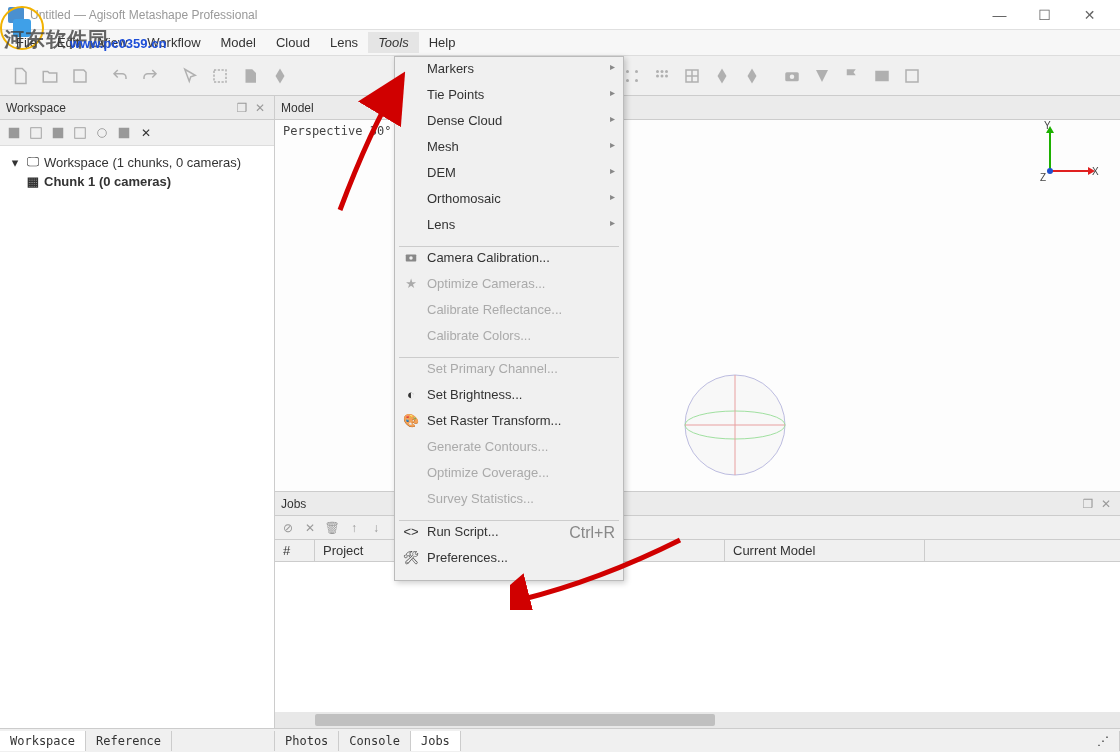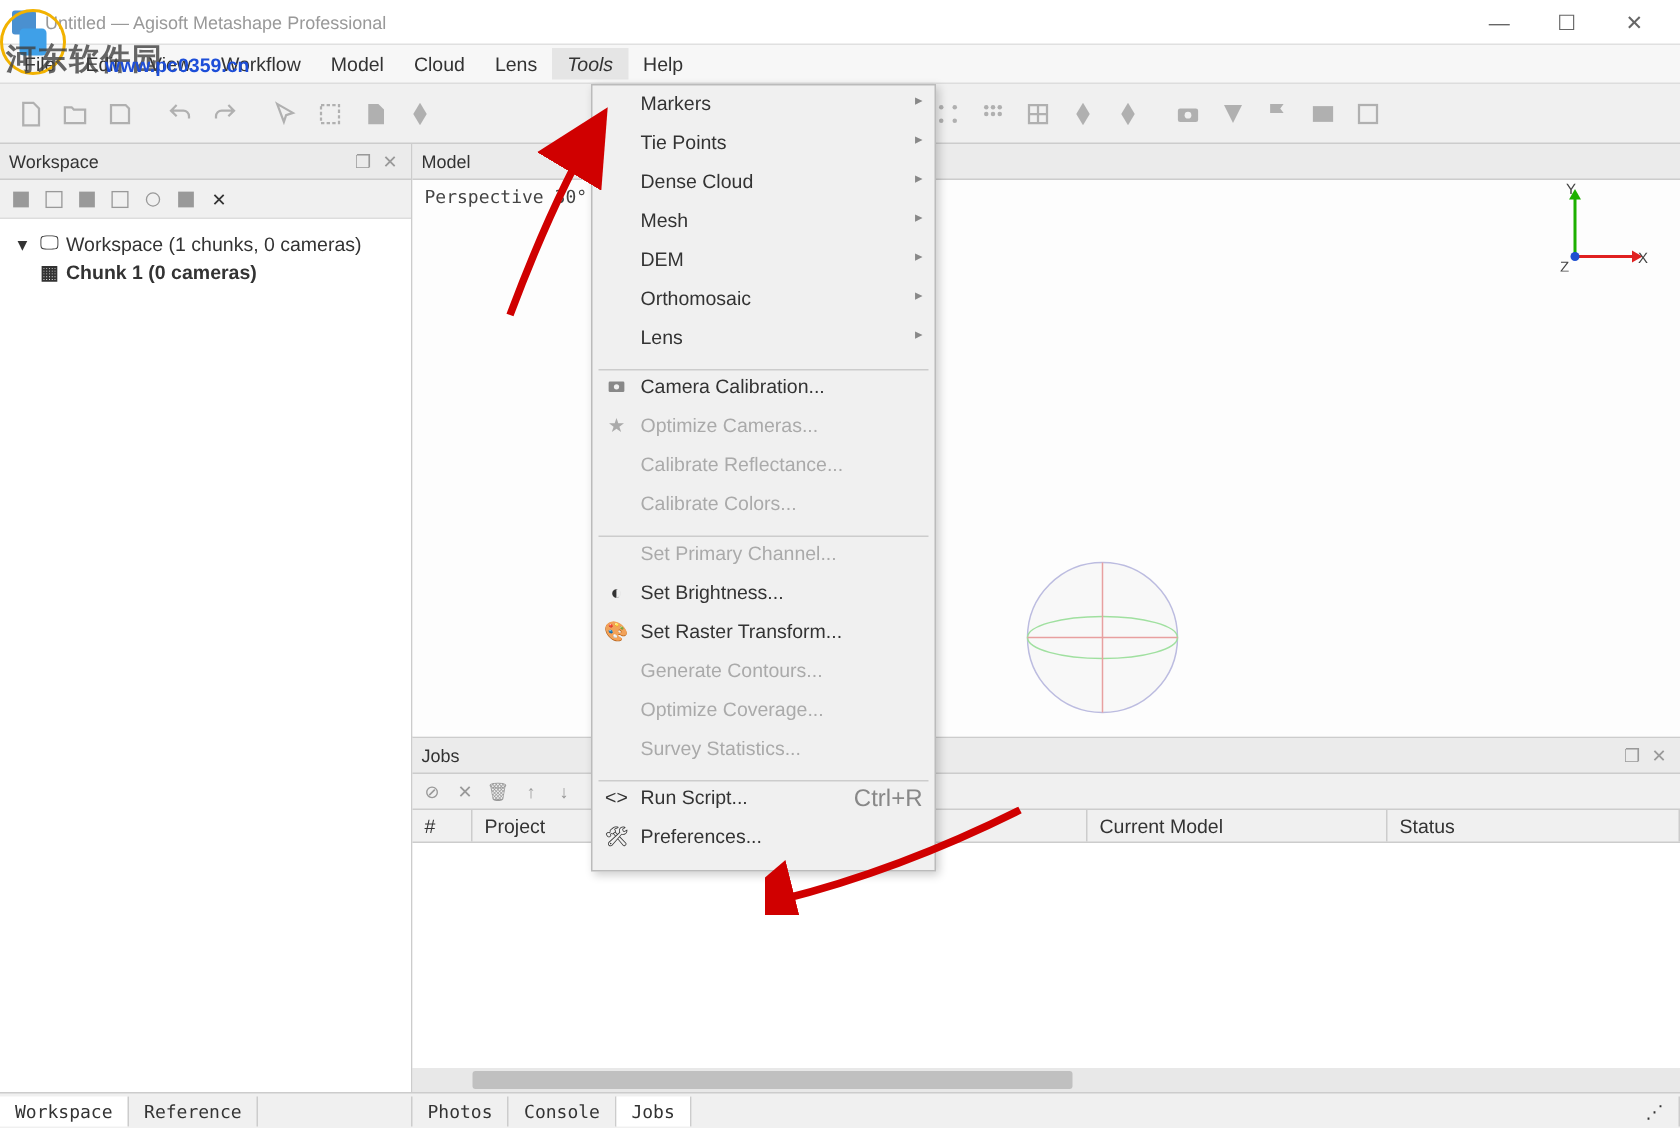--- a/index.html
+++ b/index.html
@@ -333,21 +333,20 @@
         <div class="jbtn">⊘</div>
         <div class="jbtn">✕</div>
         <div class="jbtn">🗑</div>
         <div class="jbtn">↑</div>
         <div class="jbtn">↓</div>
       </div>
       <div class="jobs-table-hdr">
         <div class="col" style="width:40px">#</div>
         <div class="col" style="width:410px">Project</div>
         <div class="col" style="width:200px">Current Model</div>
-        <div class="col" style="flex:1">Status</div>
       </div>
       <div class="jobs-body"></div>
       <div class="jobs-scroll">
           <div class="thumb"></div>
         </div>
     </div>
   </div>
 </div>
 
 <div class="statusbar">

